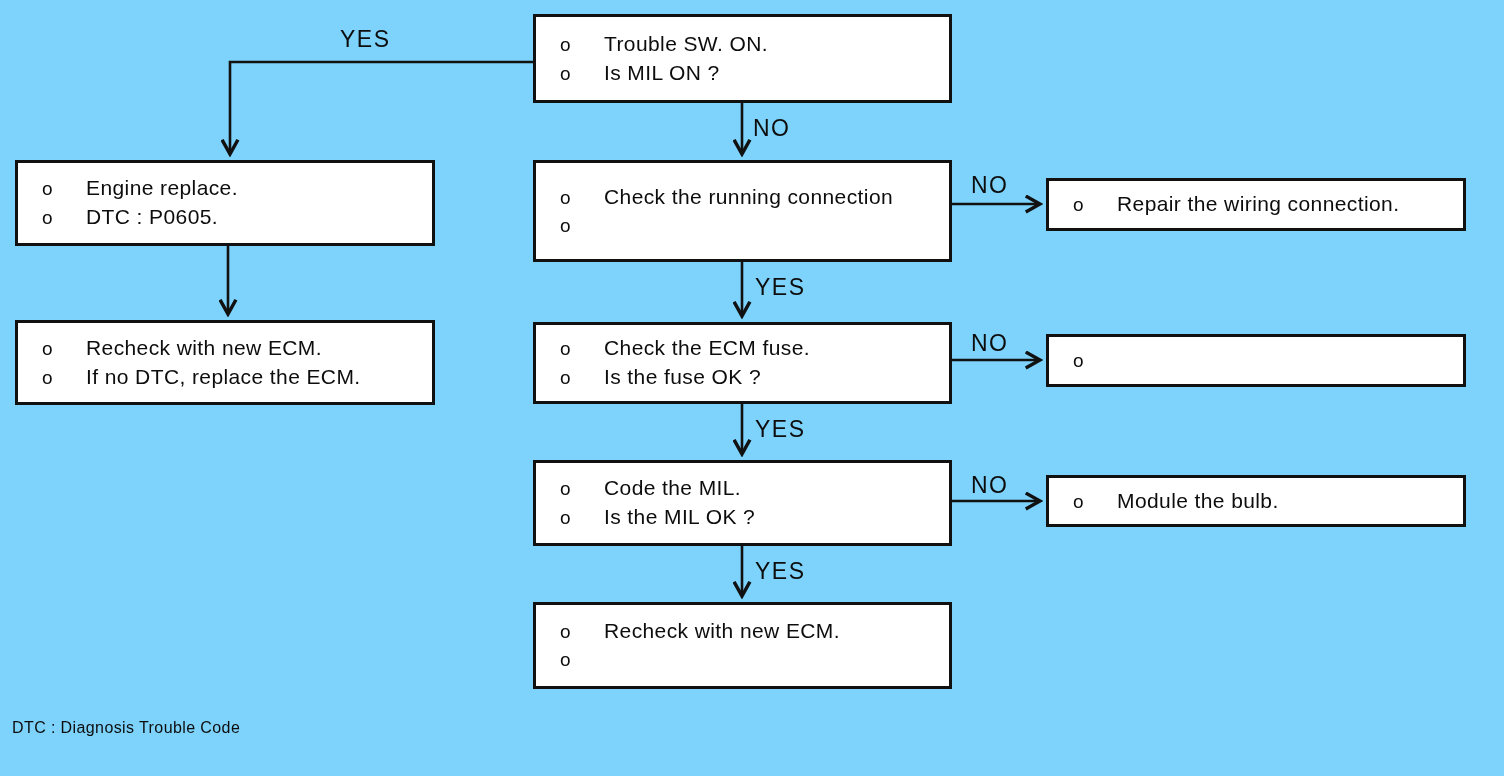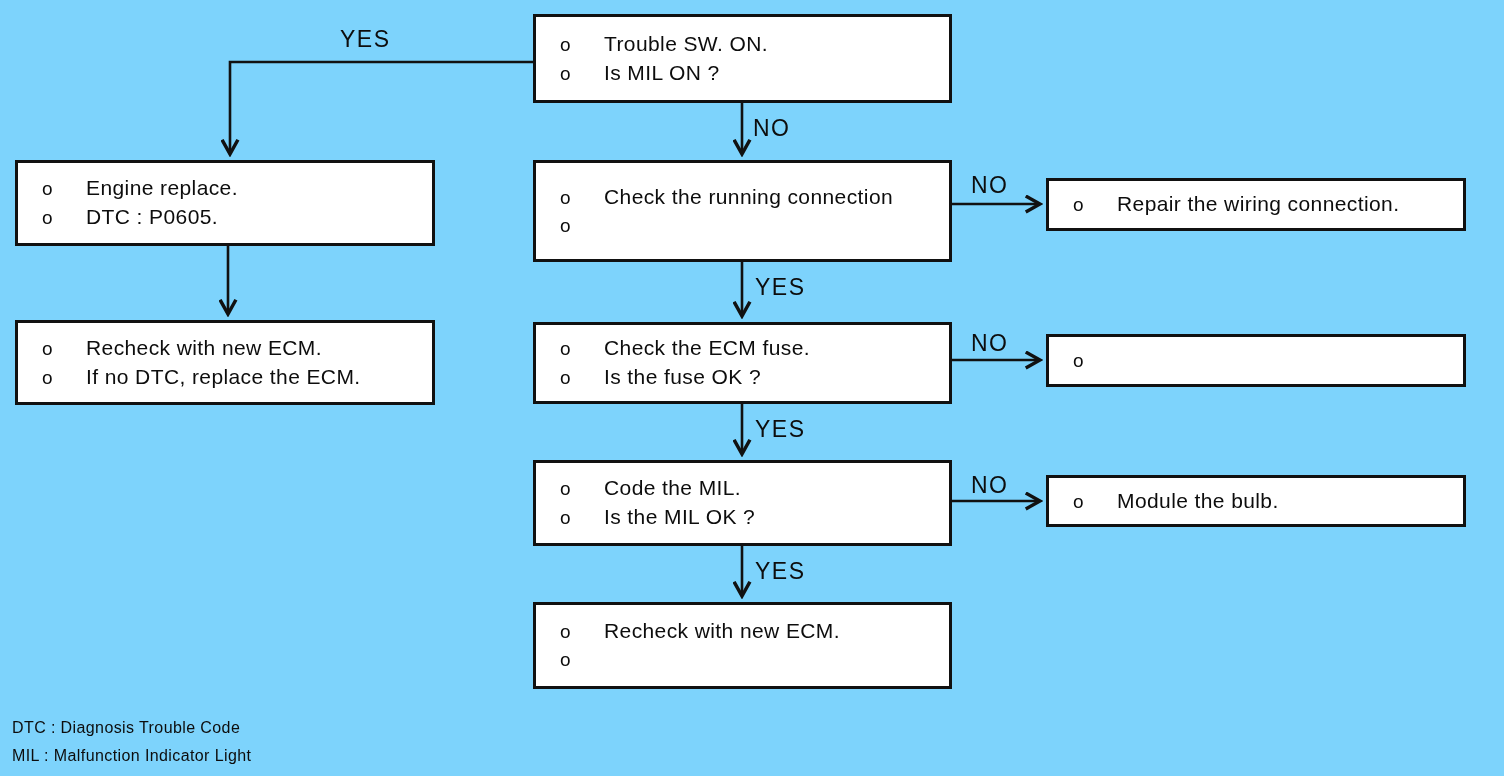--- a/index.html
+++ b/index.html
@@ -182,16 +182,15 @@
       <span class="bullet">o</span>
       <span class="txt">Recheck with new ECM.</span>
     </div>
     <div class="line">
       <span class="bullet">o</span>
     </div>
   </div>
 
   <div class="legend">
     <div>DTC : Diagnosis Trouble Code</div>
-    <div>MIL : Malfunction Indicator Light</div>
   </div>
 
 </div>
 
 </body></html>

